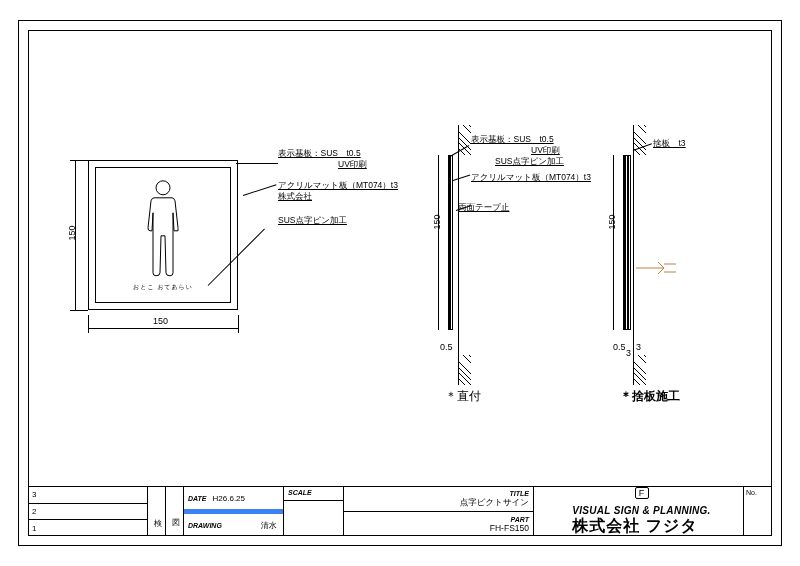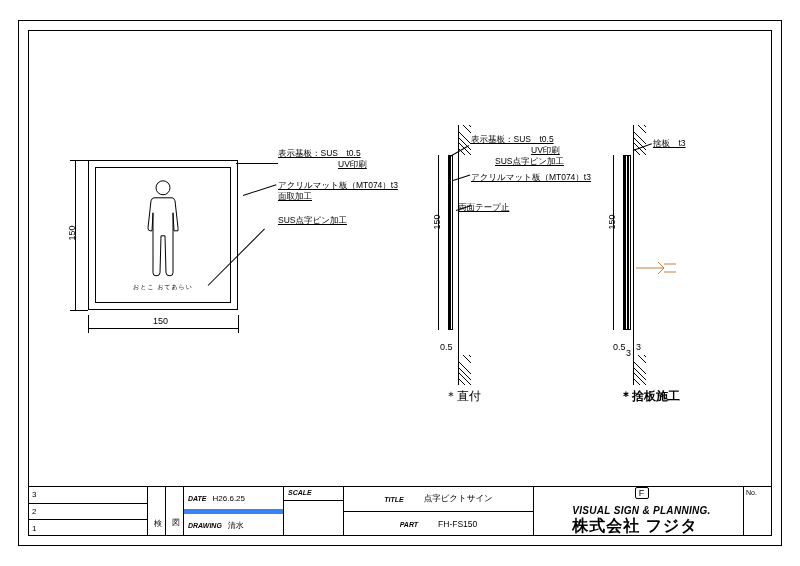--- a/index.html
+++ b/index.html
@@ -93,28 +93,28 @@
   .tb-cell {
     border-right: 1px solid #000; position: relative;
     display: flex; flex-direction: column;
   }
   .tb-rev { width: 120px; }
   .tb-rev-row { flex: 1; border-bottom: 1px solid #000; display:flex; align-items:center; padding-left:4px; }
   .tb-rev-row:last-child { border-bottom: none; }
   .tb-app { width: 18px; display:flex; align-items:center; justify-content:center; writing-mode: vertical-rl; }
   .tb-date { width: 100px; }
   .tb-date .row { flex:1; border-bottom:5px solid #3b82f6; padding:2px 4px; display:flex; align-items:center; }
-  .tb-date .row:last-child { border-bottom:none; }
+  .tb-date .row:last-child { border-bottom:none;gap:33px; }
   .tb-date .lbl { font-size:7px; font-style:italic; font-weight:bold; }
   .tb-date .val { margin-left:6px; font-size:8px; }
   .tb-scale { width: 60px; display:flex; flex-direction:column; }
   .tb-scale .lbl { font-size:7px; border-bottom:1px solid #000; padding:2px 4px; font-style:italic; font-weight:bold; height:14px; }
   .tb-scale .val { flex:1; display:flex; align-items:center; justify-content:center; font-size:9px; }
   .tb-title { width: 190px; }
-  .tb-title .row { flex:1; border-bottom:1px solid #000; padding:2px 4px; display:flex; align-items:center; justify-content:center; }
+  .tb-title .row { flex:1; border-bottom:1px solid #000; padding:2px 4px; display:flex; align-items:flex-end; flex-direction:column; justify-content:center; }
   .tb-title .row:last-child { border-bottom:none; }
   .tb-title .lbl { font-size:7px; font-style:italic; font-weight:bold; }
   .tb-title .val { font-size:8.5px; margin-left:20px; }
   .tb-company { flex:1; display:flex; align-items:center; padding-left:6px; gap:6px; }
   .tb-company .tag { font-size:10px; font-style:italic; font-weight:bold; letter-spacing:0.3px; }
   .tb-company .name { font-size:16px; font-weight:bold; letter-spacing:1px; }
   .tb-no { width: 28px; font-size:7px; padding:2px; }
   .logo {
     width:14px; height:14px; border:1px solid #000; border-radius:2px;
     display:flex; align-items:center; justify-content:center; font-size:9px;
@@ -154,21 +154,21 @@
     <div class="dim" style="left:36px; top:198px; transform:rotate(-90deg);">150</div>
 
     <div class="callout" style="left:250px; top:118px;">
       <span>表示基板：SUS　t0.5</span><br>
       <span style="margin-left:60px;">UV印刷</span>
     </div>
     <div class="leader" style="left:208px; top:133px; width:42px;"></div>
 
     <div class="callout" style="left:250px; top:150px;">
       <span>アクリルマット板（MT074）t3</span><br>
-      <span>面取加工</span>
+      <span>株式会社</span>
     </div>
     <div class="leader" style="left:215px; top:165px; width:35px; transform:rotate(-18deg);"></div>
 
     <div class="callout" style="left:250px; top:185px;">SUS点字ピン加工</div>
     <div class="leader" style="left:180px; top:255px; width:80px; transform:rotate(-45deg);"></div>
 
     <div class="section sec-a">
       <div class="sec-rect"></div>
       <div class="sec-rect2"></div>
       <div class="wall-line"></div>

